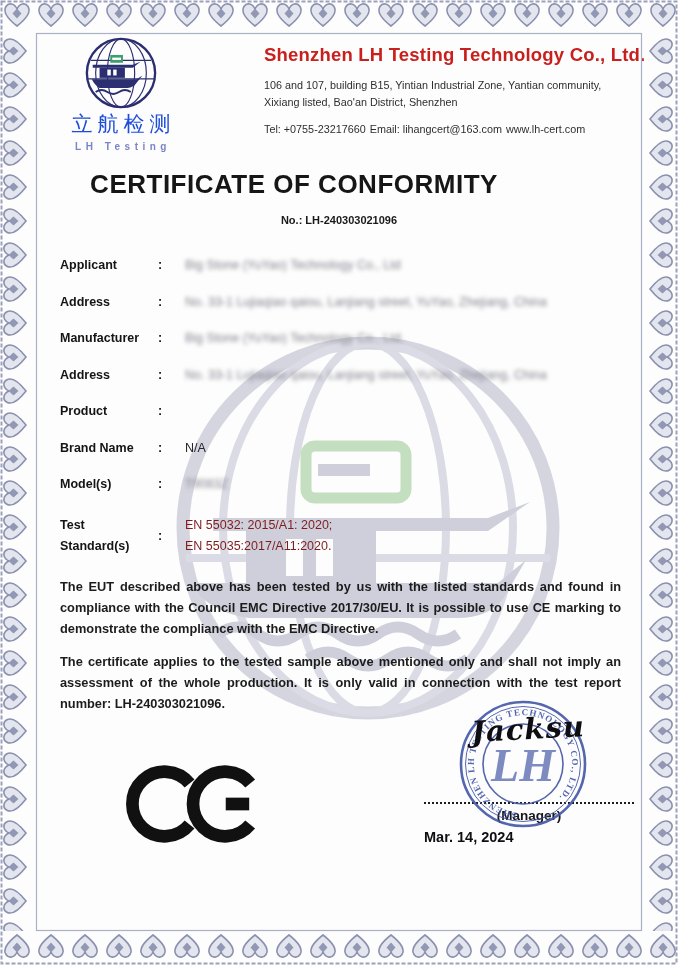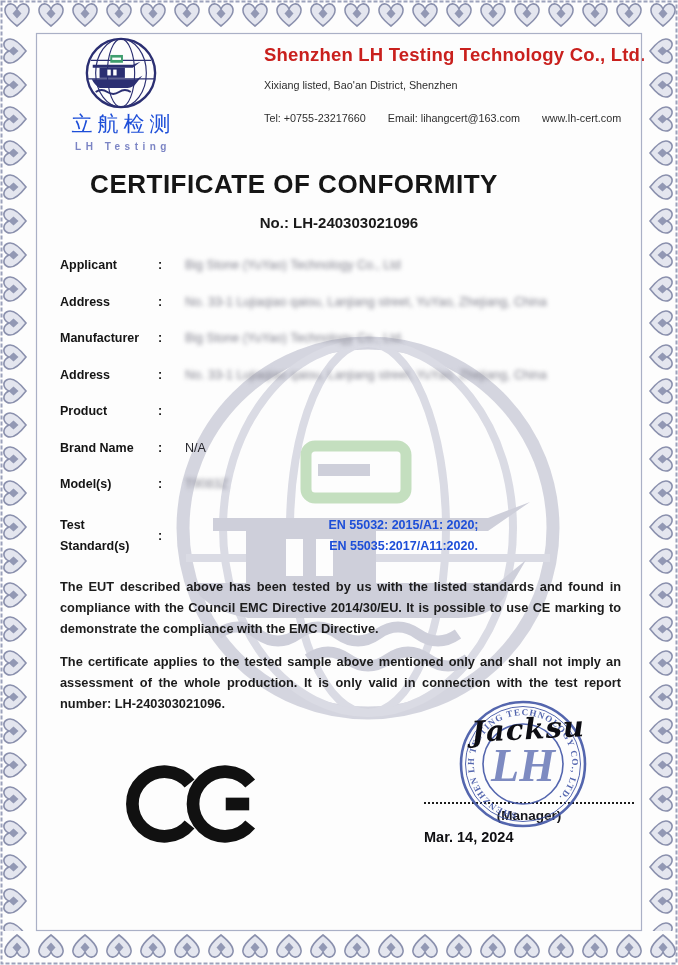--- a/index.html
+++ b/index.html
@@ -17,39 +17,39 @@
   
   .logo { position:absolute; left:50px; top:34px; width:142px; text-align:center; z-index:2; }
   .logo-globe { width:78px; height:78px; display:block; margin:0 auto; }
   .logo-cn { font-size:21px; font-weight:normal; color:#1d4ed8; letter-spacing:5px; padding-left:5px; margin-top:-2px; }
   .logo-en { font-size:10px; font-weight:bold; color:#7b84c4; letter-spacing:4.5px; padding-left:4px; margin-top:3px; }
 
   
   .header { position:absolute; left:264px; top:44px; width:366px; z-index:2; }
   .header-company { font-size:18.5px; font-weight:bold; color:#c9201d; letter-spacing:.2px; white-space:nowrap; }
   .header-address { margin-top:11px; font-size:10.8px; color:#2e2e2e; line-height:17px; }
-  .header-contact { margin-top:18px; font-size:10.8px; color:#2e2e2e; display:flex; gap:22px; white-space:nowrap;text-align:center; }
+  .header-contact { margin-top:12px; font-size:10.8px; color:#2e2e2e; display:flex; gap:4px; white-space:nowrap;text-align:center; }
 
   
   .doc-title { position:absolute; left:0; top:169px; width:588px; text-align:center;
                font-size:26px; font-weight:bold; color:#161616; letter-spacing:.5px; z-index:2; }
   .doc-no { position:absolute; left:0; top:214px; width:678px; text-align:center;
-            font-size:15px; font-weight:bold; color:#1a1a1a; z-index:2; }
+            font-size:11px; font-weight:bold; color:#1a1a1a; z-index:2; }
 
   
   .fields { position:absolute; left:60px; top:259px; width:562px; z-index:2; }
   .frow { display:flex; align-items:flex-end; margin-bottom:23px; font-size:12.5px; line-height:13.5px; }
   .flabel { width:98px; font-weight:bold; color:#141414; flex:none; }
   .fcolon { width:27px; font-weight:bold; color:#141414; flex:none; }
   .fvalue { flex:1; color:#26262c; }
   .redacted { filter:blur(2px); color:#83838f; }
   .frow-test { display:flex; font-size:12.5px; margin-top:16px; }
   .frow-test .flabel { line-height:21px; }
   .frow-test .fcolon { align-self:center; }
-  .fvalue-lines { flex:1; font-weight:bold; color:#1d4ed8; line-height:21px;text-align:center; }
+  .fvalue-lines { flex:1; font-weight:normal; color:#7f1d1d; line-height:21px; }
 
   
   .para { position:absolute; left:60px; width:561px; font-size:12.8px; font-weight:bold;
           color:#1c1c1c; line-height:21px; text-align:justify; z-index:2; }
   #para1 { top:576px; }
   #para2 { top:651px; }
 
   
   #ce-mark { position:absolute; left:126px; top:764px; width:132px; height:80px; z-index:2; }
 
@@ -135,20 +135,21 @@
       <path d="M10,46.5 L56,46.5 L62,42.5 L54,52.5 Q50,55.5 44,55.5 L18,55.5 Q13,52.5 10,46.5 Z" fill="#2b2f72"></path>
       <path d="M14,59.5 q6,-4 12,0 t12,0 t12,0" stroke="#2b2f72" stroke-width="2" fill="none"></path>
     </svg>
     <div class="logo-cn">立航检测</div>
     <div class="logo-en">LH Testing</div>
   </div>
 
   <div class="header">
     <div class="header-company">Shenzhen LH Testing Technology Co., Ltd.</div>
     <div class="header-address">
+      <div>106 and 107, building B15, Yintian Industrial Zone, Yantian community,</div>
       <div>Xixiang listed, Bao'an District, Shenzhen</div>
     </div>
     <div class="header-contact">
       <span>Tel: +0755-23217660</span>
       <span>Email: lihangcert@163.com</span>
       <span>www.lh-cert.com</span>
     </div>
   </div>
 
   <div class="doc-title">CERTIFICATE OF CONFORMITY</div>
@@ -195,21 +196,21 @@
         <div>Standard(s)</div>
       </div>
       <div class="fcolon">:</div>
       <div class="fvalue-lines">
         <div>EN 55032: 2015/A1: 2020;</div>
         <div>EN 55035:2017/A11:2020.</div>
       </div>
     </div>
   </div>
 
-  <div id="para1" class="para">The EUT described above has been tested by us with the listed standards and found in compliance with the Council EMC Directive 2014/30/EU. It is possible to use CE marking to demonstrate the compliance with the EMC Directive.</div>
+  <div id="para1" class="para">The EUT described above has been tested by us with the listed standards and found in compliance with the Council EMC Directive 2017/30/EU. It is possible to use CE marking to demonstrate the compliance with the EMC Directive.</div>
   <div id="para2" class="para">The certificate applies to the tested sample above mentioned only and shall not imply an assessment of the whole production. It is only valid in connection with the test report number: LH-240303021096.</div>
 
   <svg id="ce-mark" viewBox="0 0 135 80" aria-label="CE marking">
     <path d="M65 19 A33 33 0 1 0 65 61" fill="none" stroke="#111" stroke-width="13"></path>
     <path d="M127 19 A33 33 0 1 0 127 61" fill="none" stroke="#111" stroke-width="13"></path>
     <path d="M102 40 H 126" stroke="#111" stroke-width="13"></path>
   </svg>
 
   <div class="sig-dotted"></div>
   <div class="sig-title">(Manager)</div>

